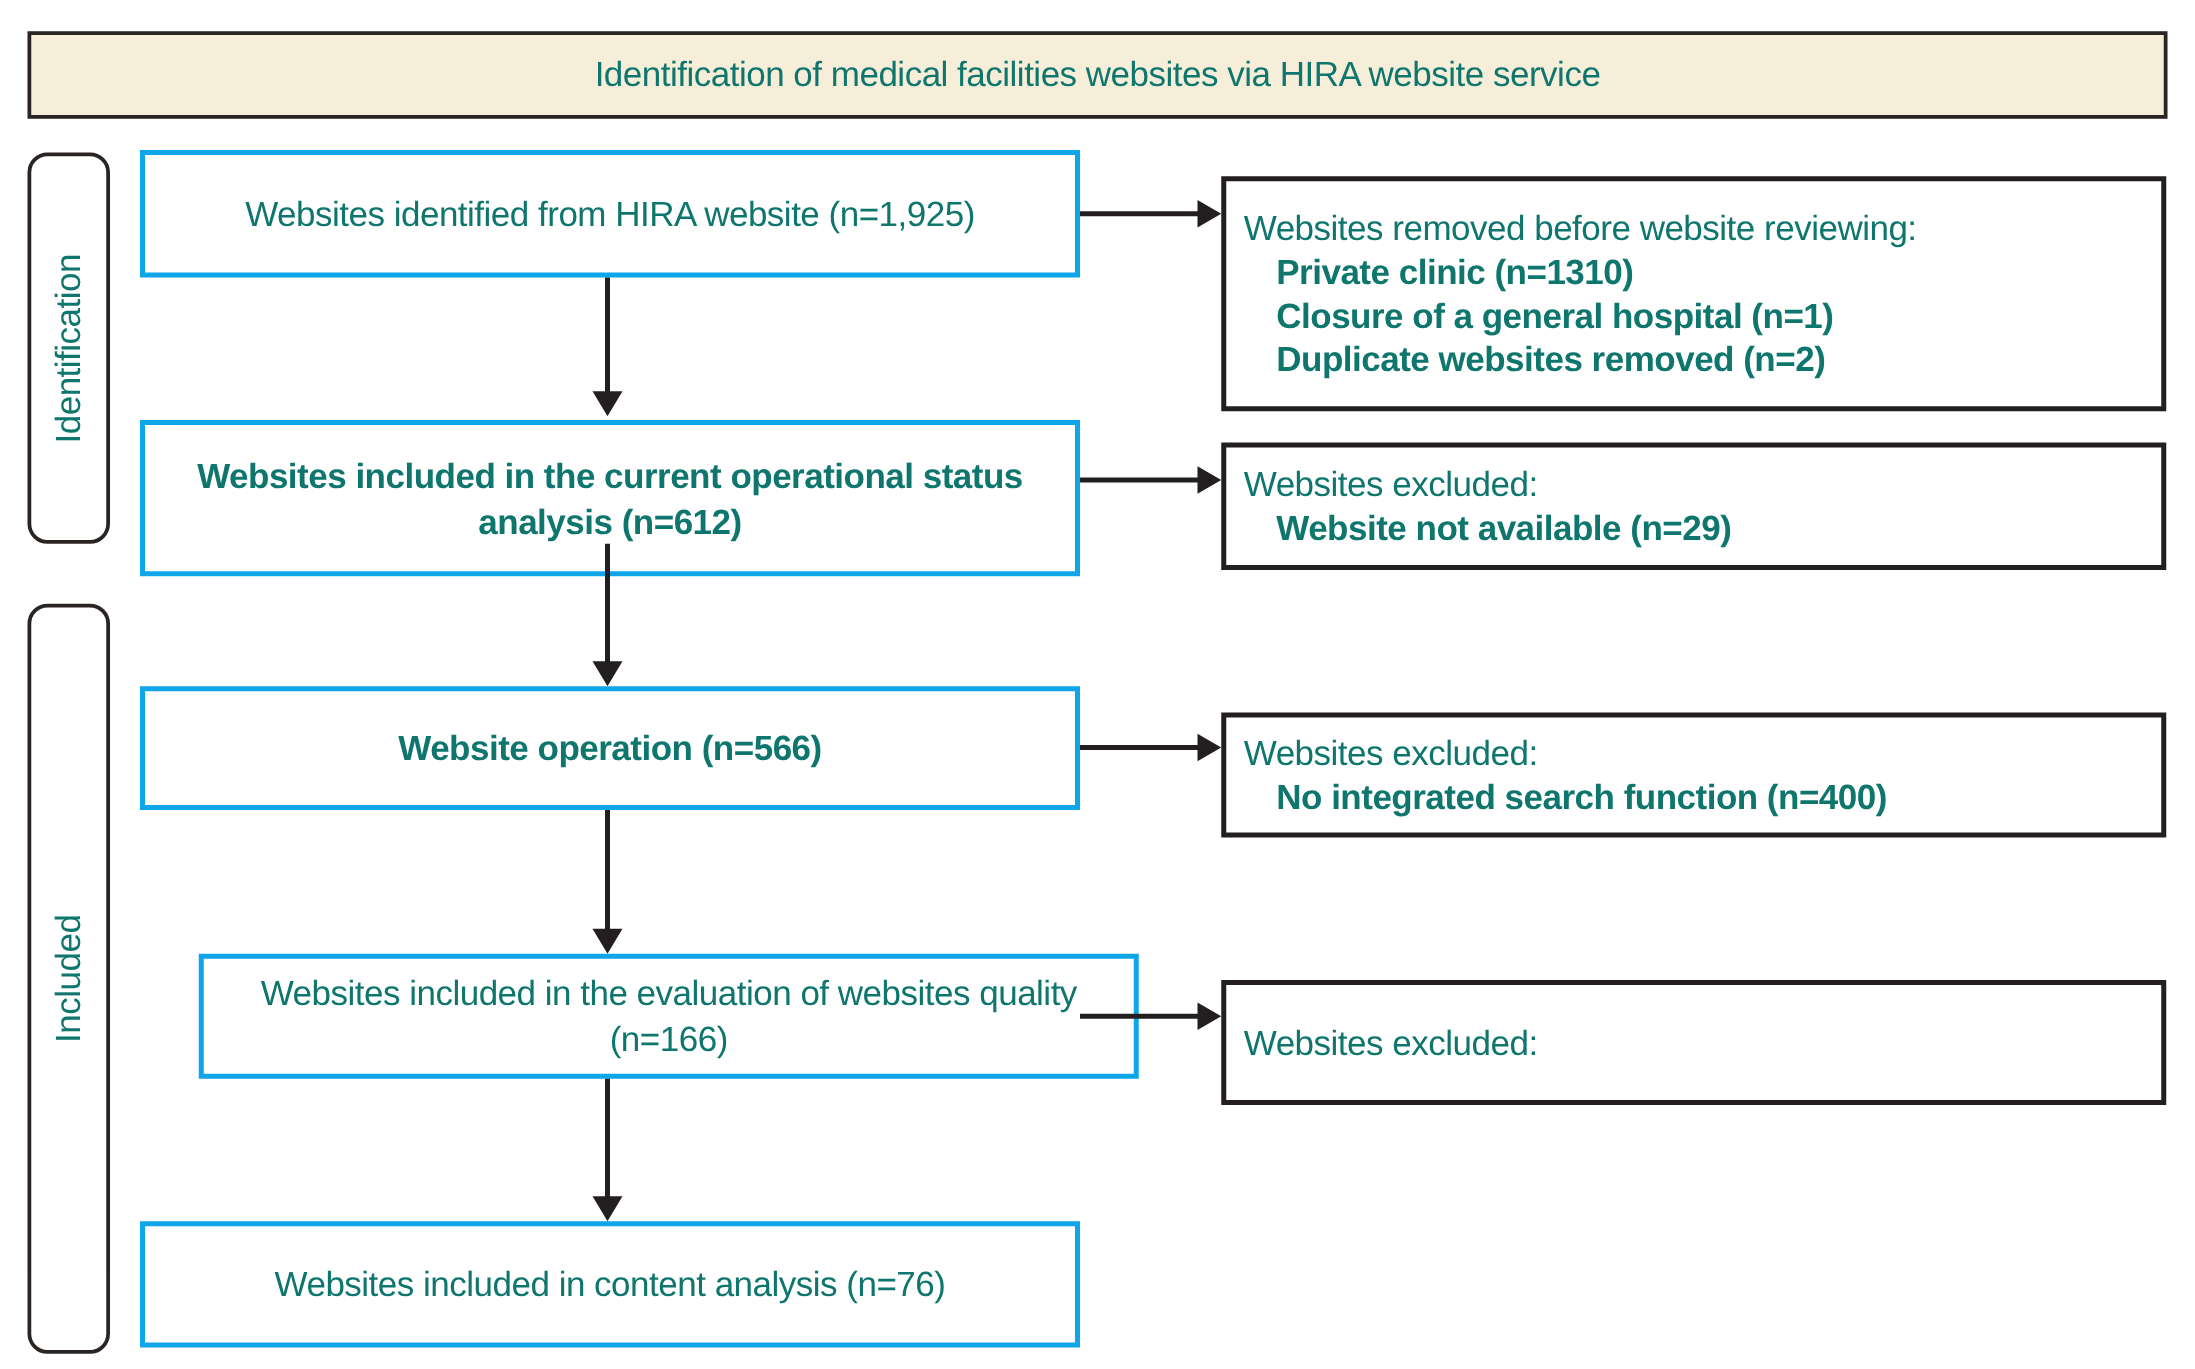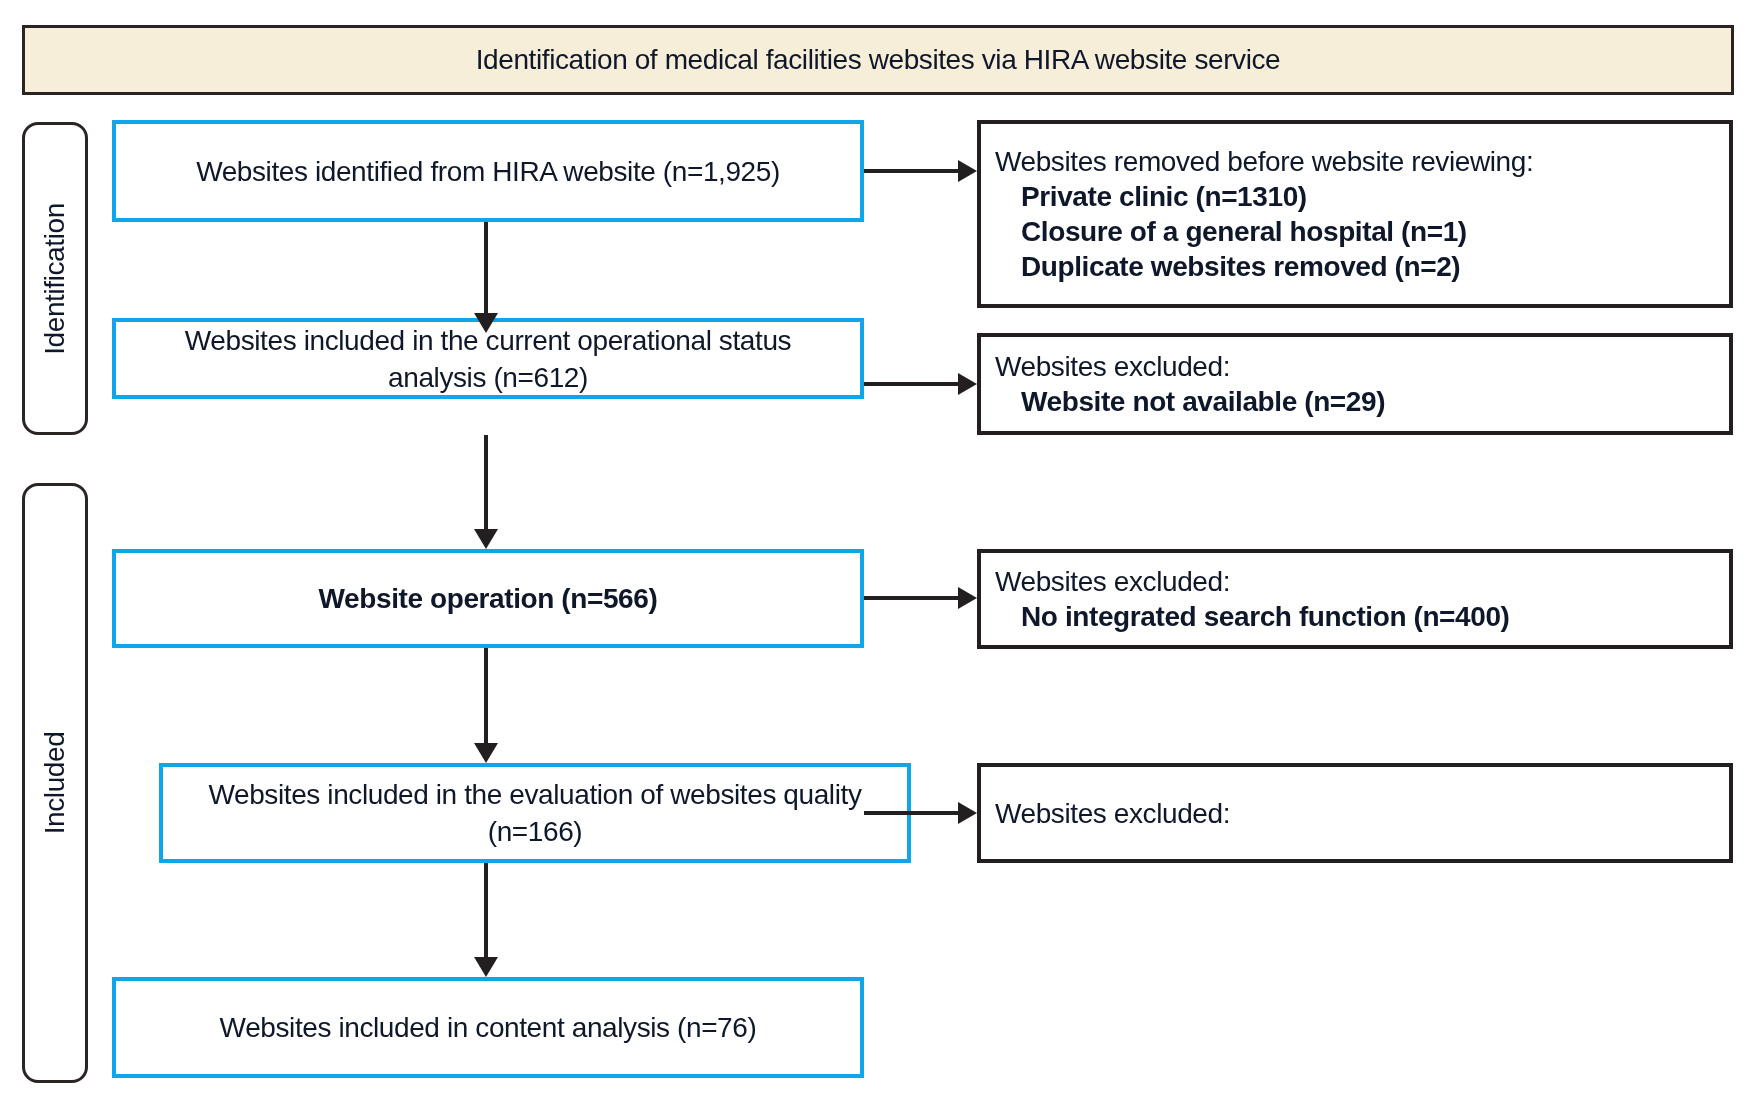--- a/index.html
+++ b/index.html
@@ -1,18 +1,18 @@
 <!DOCTYPE html>
 <html><head>
 <meta charset="utf-8">
 <style>
   html,body { margin:0; padding:0; background:#ffffff; }
   .canvas {
     position:relative; width:1756px; height:1095px; background:#ffffff;
-    font-family:"Liberation Sans", sans-serif; color:#0f172a;
+    font-family:"Liberation Sans", sans-serif; color:#0f766e;
     letter-spacing:-0.4px;
   }
   .banner {
     position:absolute; left:22px; top:25px; width:1712px; height:70px;
     background:#f6eed9; border:3px solid #2a2523; box-sizing:border-box;
     display:flex; align-items:center; justify-content:center;
     font-size:28px;
   }
   .stage {
     position:absolute; left:22px; width:66px;
@@ -26,39 +26,39 @@
   .fbox {
     position:absolute; left:112px; width:752px;
     border:4px solid #0ea5e9; box-sizing:border-box; background:#ffffff;
     display:flex; flex-direction:column; align-items:center; justify-content:center;
     text-align:right; font-size:28px; line-height:37px;
   }
   .ebox {
     position:absolute; left:977px; width:756px;
     border:4px solid #231f20; box-sizing:border-box; background:#ffffff;
     display:flex; flex-direction:column; justify-content:center;
-    padding-left:14px; padding-right:8px; font-size:28px; line-height:35px;
+    padding-left:14px; padding-right:8px; font-size:28px; line-height:35px;margin-top:21px;
   }
   .ebox .item { padding-left:26px;font-weight:bold; }
 
   .vline { position:absolute; left:484px; width:4px; background:#231f20; }
   .varrow {
     position:absolute; left:474px; width:0; height:0;
     border-left:12px solid transparent; border-right:12px solid transparent;
     border-top:20px solid #231f20;
   }
   .hline { position:absolute; left:864px; width:96px; height:4px; background:#231f20; }
   .harrow {
     position:absolute; left:958px; width:0; height:0;
     border-top:11px solid transparent; border-bottom:11px solid transparent;
     border-left:19px solid #231f20;
   }
 
   .fbox-1 { top:120px; height:102px; }
-  .fbox-2 { top:318px; height:81px; }
+  .fbox-2 { top:336px; height:125px;font-weight:bold; }
   .fbox-3 { top:549px; height:99px;font-weight:bold; }
   .fbox-4 { top:763px; height:100px;margin-left:47px; }
   .fbox-5 { top:977px; height:101px; }
 
   .ebox-1 { top:120px; height:188px; }
   .ebox-2 { top:333px; height:102px; }
   .ebox-3 { top:549px; height:100px; }
   .ebox-4 { top:763px; height:100px; }
 
   .vline-1 { top:222px; height:93px; }  .varrow-1 { top:313px; }

